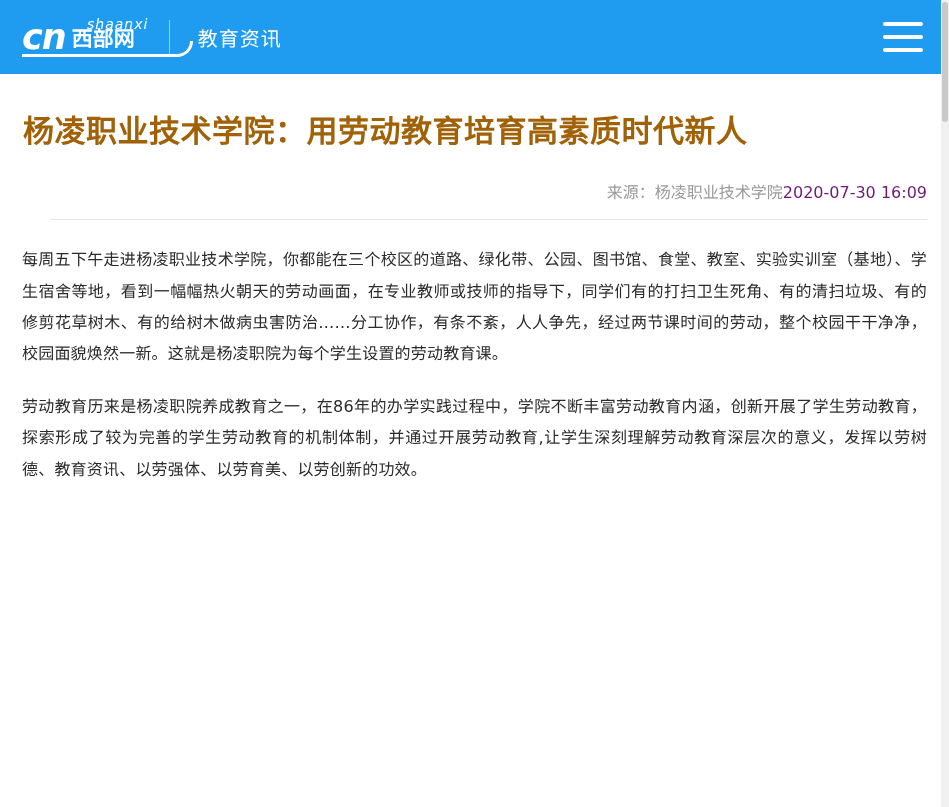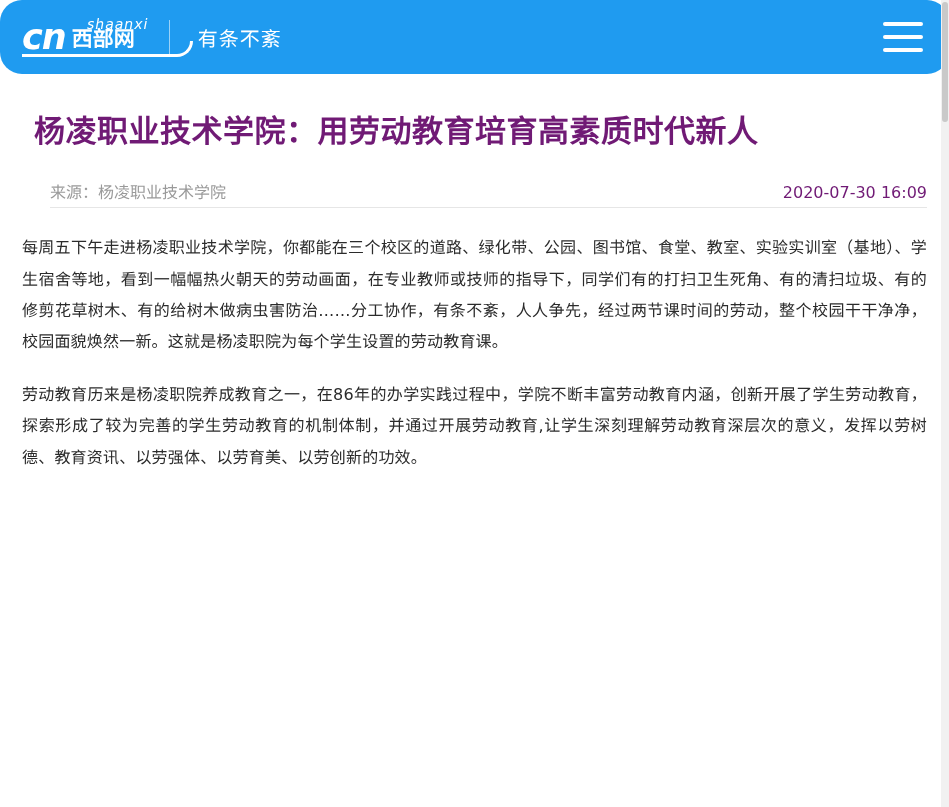--- a/index.html
+++ b/index.html
@@ -18,21 +18,20 @@
 
   
   .header {
     height: 74px;
     background: #1f9bf0;
     display: flex;
     align-items: center;
     padding: 0 22px 0 22px;
     box-sizing: border-box;
     position: relative;
-    border-radius: 22px;
   }
   .logo-wrap {
     display: flex;
     align-items: center;
     height: 100%;
   }
   .logo {
     display: flex;
     align-items: flex-end;
     color: #ffffff;
@@ -115,32 +114,32 @@
   }
 
   
   .article {
     padding: 0 22px;
     box-sizing: border-box;
   }
   .title {
     font-size: 31px;
     font-weight: bold;
-    color: #701a75;
+    color: #a16207;
     line-height: 1.4;
-    margin: 36px 0 0 12px;
+    margin: 36px 0 0 1px;
     letter-spacing: 0.5px;
     font-family: "DejaVu Sans", sans-serif;
   }
   .meta {
     display: flex;
     align-items: baseline;
-    justify-content: space-between;
+    justify-content: flex-end;
     margin-top: 26px;
-    padding-bottom: 4px;
+    padding-bottom: 16px;
     border-bottom: 1px solid #e6e6e6;
     margin-left: 28px;
   }
   .source {
     font-size: 16px;
     color: #9a9a9a;
     font-family: "DejaVu Sans", sans-serif;
   }
   .date {
     font-size: 16px;
@@ -190,21 +189,21 @@
       <div class="logo">
         <span class="logo-cn">cn</span>
         <span class="logo-pinyin">shaanxi</span>
         <span class="logo-swoosh"></span>
       </div>
       <span class="logo-cn-name">西部网</span>
     </div>
 
     <div class="divider"></div>
 
-    <div class="channel">有条不紊</div>
+    <div class="channel">教育资讯</div>
 
     <div class="menu-btn">
       <span></span>
       <span></span>
       <span></span>
     </div>
   </div>
 
   <div class="article">
 

